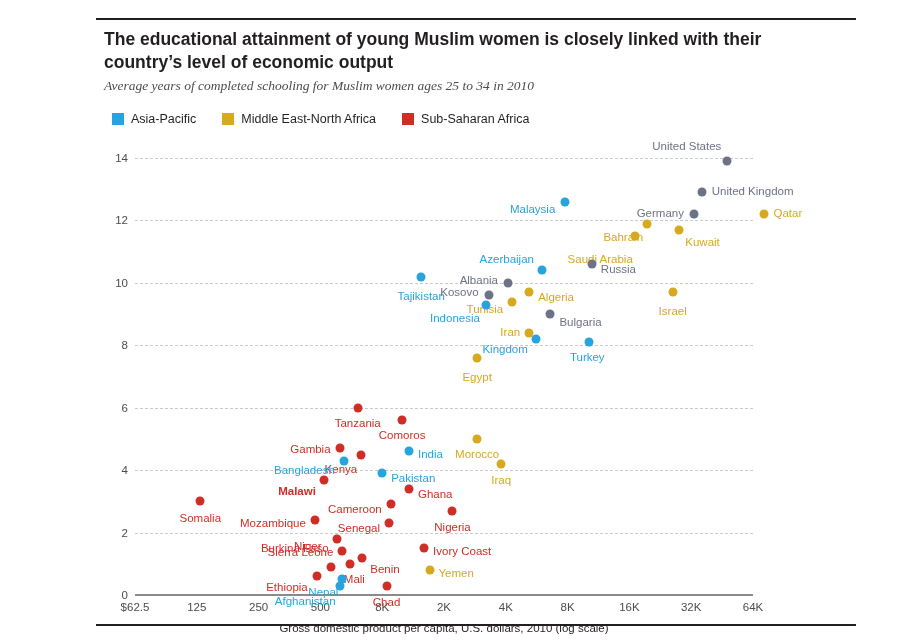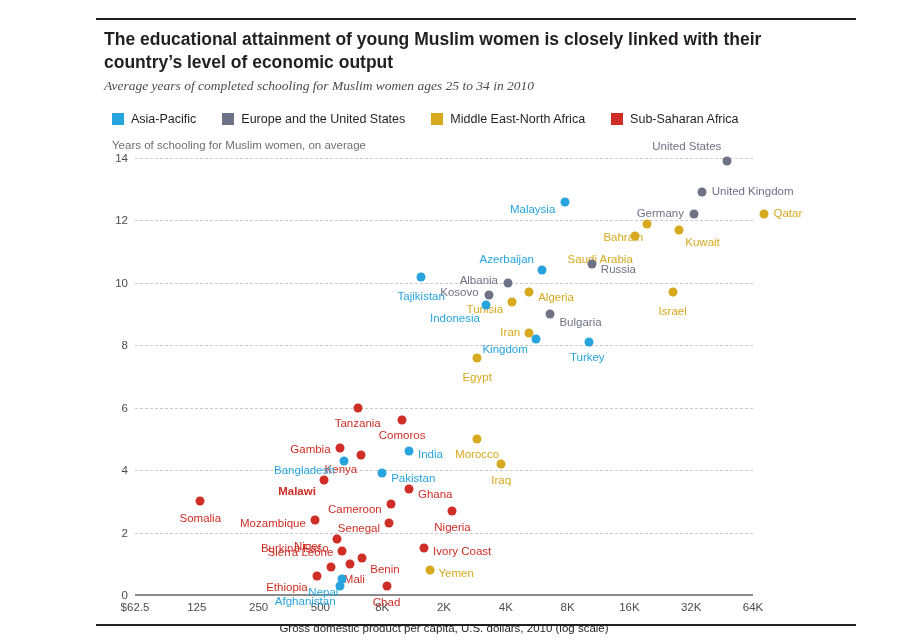--- a/index.html
+++ b/index.html
@@ -28,31 +28,27 @@
 <div id="page">
   <div class="frame"></div>
 
   <div class="title">The educational attainment of young Muslim women is closely linked with their country’s level of economic output</div>
   <div class="subtitle">Average years of completed schooling for Muslim women ages 25 to 34 in 2010</div>
 
   <div class="legend" id="legend"><div class="legend-item">
         <span class="legend-swatch" style="background: rgb(39, 163, 221);"></span>
         <span class="legend-label">Asia-Pacific</span>
       </div><div class="legend-item">
-        <span class="legend-swatch" style="background: rgb(110, 114, 134);"></span>
-        <span class="legend-label">Europe and the United States</span>
-      </div><div class="legend-item">
         <span class="legend-swatch" style="background: rgb(214, 169, 30);"></span>
         <span class="legend-label">Middle East-North Africa</span>
       </div><div class="legend-item">
         <span class="legend-swatch" style="background: rgb(207, 46, 38);"></span>
         <span class="legend-label">Sub-Saharan Africa</span>
       </div></div>
 
-  <div class="ylabel">Years of schooling for Muslim women, on average</div>
 
   <div class="plot" id="plot">
     <div class="xaxis"></div>
   <div class="gridline" style="top: 437px; border-top: 1px solid rgb(138, 138, 138);"></div>
       <div class="ytick" style="top: 437px;">0</div>
       <div class="gridline" style="top: 374.571px;"></div>
       <div class="ytick" style="top: 374.571px;">2</div>
       <div class="gridline" style="top: 312.143px;"></div>
       <div class="ytick" style="top: 312.143px;">4</div>
       <div class="gridline" style="top: 249.714px;"></div>

